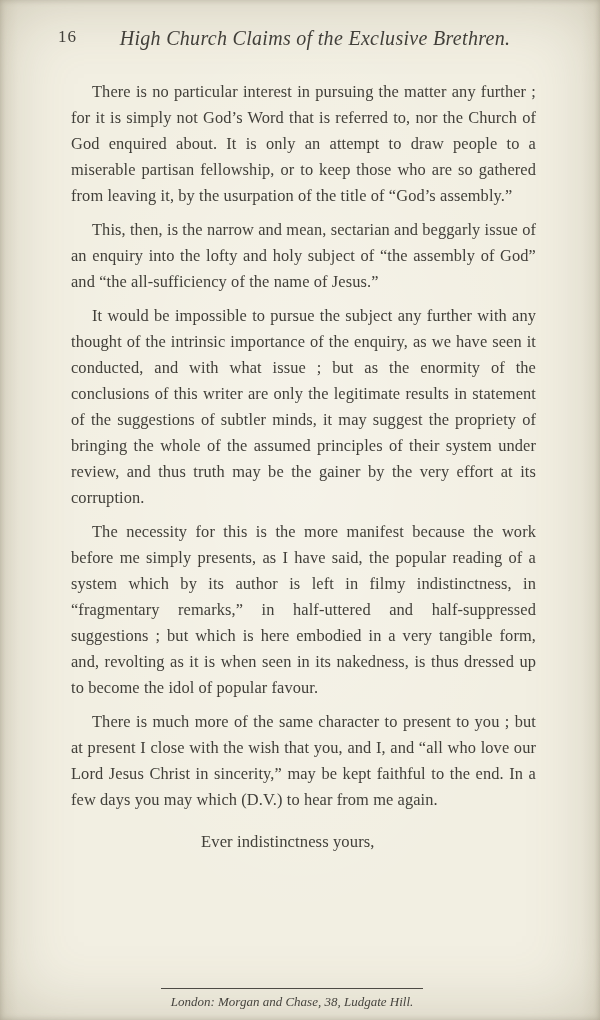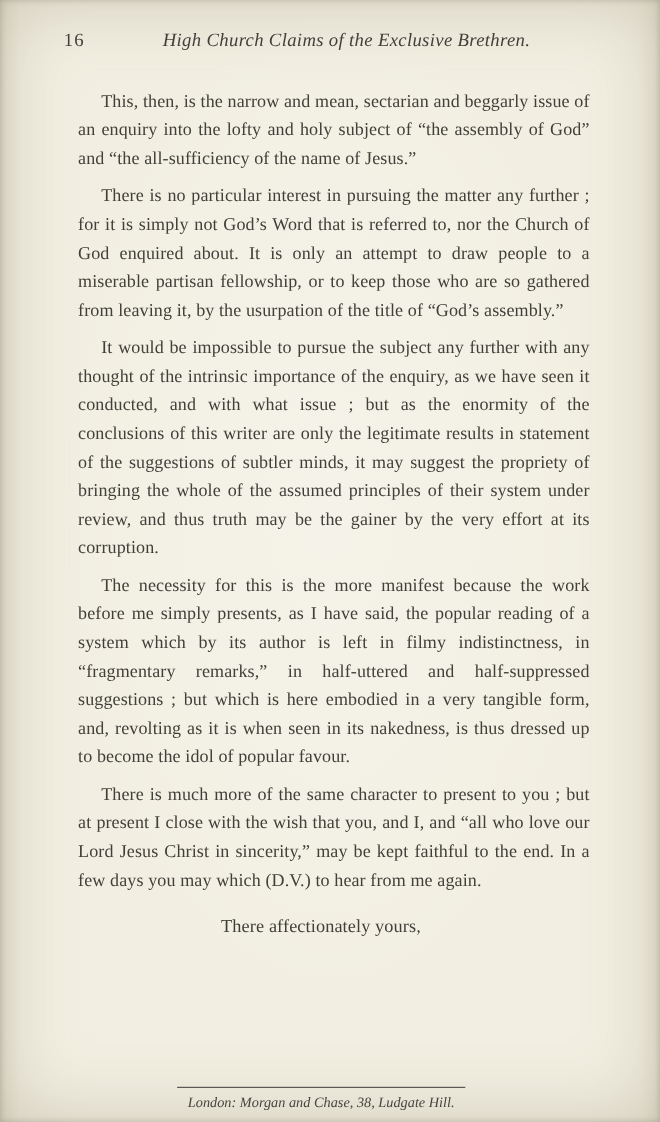--- a/index.html
+++ b/index.html
@@ -30,21 +30,21 @@
   .page-number {
     position: absolute;
     left: 58px;
     top: 27px;
     font-size: 17px;
     letter-spacing: 1px;
   }
   .head-title {
     text-align: center;
     font-style: italic;
-    font-size: 17px;
+    font-size: 20px;
     letter-spacing: 0.3px;
     padding-left: 30px;
   }
   .body-text {
     margin-top: 22px;
     padding: 0 64px 0 71px;
     text-align: justify;
     font-size: 16.4px;
     line-height: 26px;
     letter-spacing: 0.1px;
@@ -88,27 +88,27 @@
 <body>
 
 <div class="page">
 
   <div class="running-head">
     <span class="page-number">16</span>
     <div class="head-title">High Church Claims of the Exclusive Brethren.</div>
   </div>
 
   <div class="body-text">
+    <p>There is no particular interest in pursuing the matter any further ; for it is simply not God’s Word that is referred to, nor the Church of God enquired about.  It is only an attempt to draw people to a miserable partisan fellowship, or to keep those who are so gathered from leaving it, by the usurpation of the title of “God’s assembly.”</p>
     <p>This, then, is the narrow and mean, sectarian and beggarly issue of an enquiry into the lofty and holy subject of “the assembly of God” and “the all-sufficiency of the name of Jesus.”</p>
-    <p>There is no particular interest in pursuing the matter any further ; for it is simply not God’s Word that is referred to, nor the Church of God enquired about.  It is only an attempt to draw people to a miserable partisan fellowship, or to keep those who are so gathered from leaving it, by the usurpation of the title of “God’s assembly.”</p>
     <p>It would be impossible to pursue the subject any further with any thought of the intrinsic importance of the enquiry, as we have seen it conducted, and with what issue ; but as the enormity of the conclusions of this writer are only the legitimate results in statement of the suggestions of subtler minds, it may suggest the propriety of bringing the whole of the assumed principles of their system under review, and thus truth may be the gainer by the very effort at its corruption.</p>
     <p>The necessity for this is the more manifest because the work before me simply presents, as I have said, the popular reading of a system which by its author is left in filmy indistinctness, in “fragmentary remarks,” in half-uttered and half-suppressed suggestions ; but which is here embodied in a very tangible form, and, revolting as it is when seen in its nakedness, is thus dressed up to become the idol of popular favour.</p>
     <p>There is much more of the same character to present to you ; but at present I close with the wish that you, and I, and “all who love our Lord Jesus Christ in sincerity,” may be kept faithful to the end.  In a few days you may which (D.V.) to hear from me again.</p>
 
-    <div class="valediction">There affectionately yours,</div>
+    <div class="valediction">Ever indistinctness yours,</div>
 
   </div>
 
   <div class="colophon-block">
     <hr class="colophon-rule">
     <div class="colophon">London: Morgan and Chase, 38, Ludgate Hill.</div>
   </div>
 
 </div>
 

